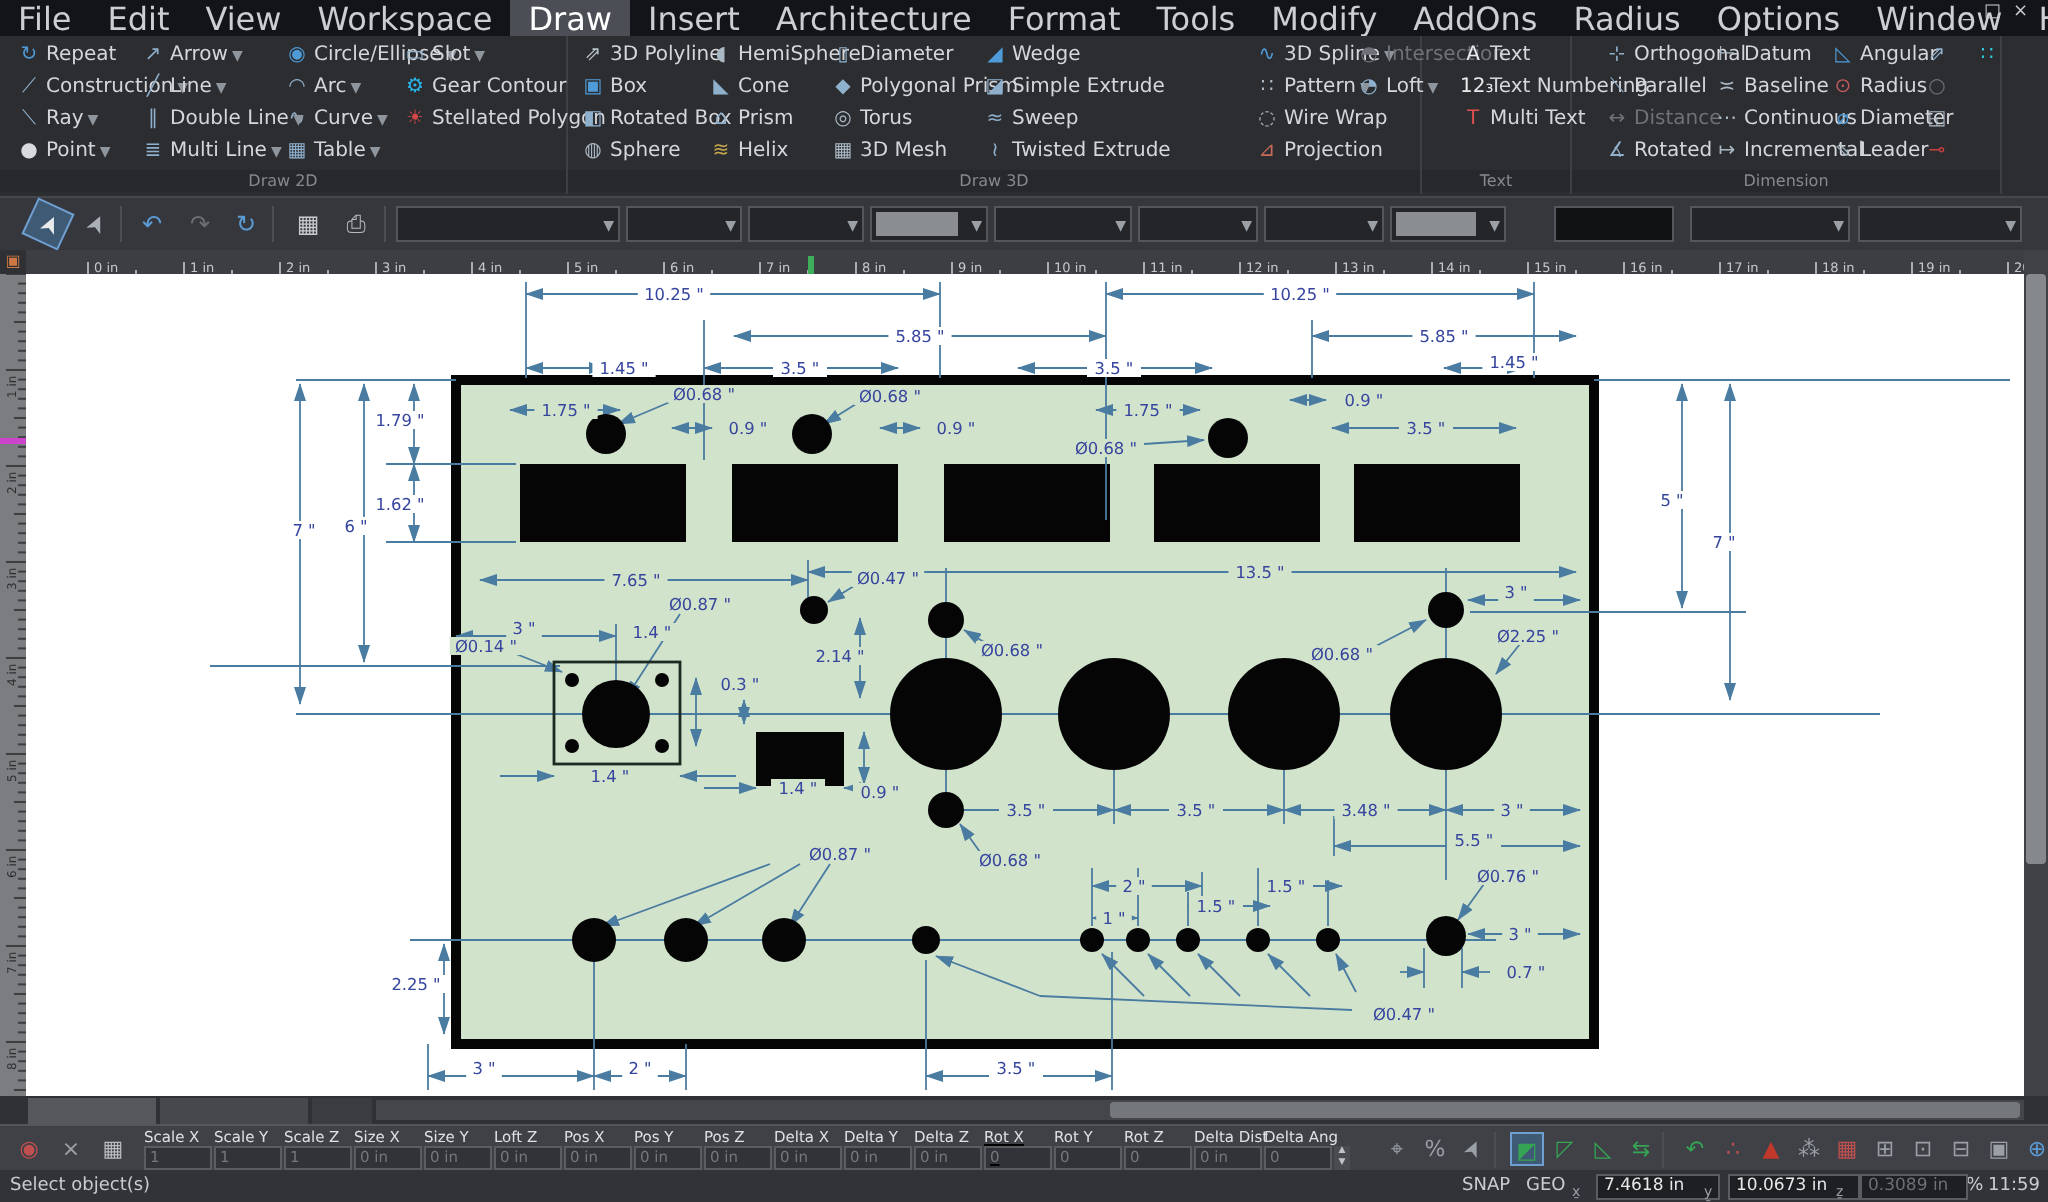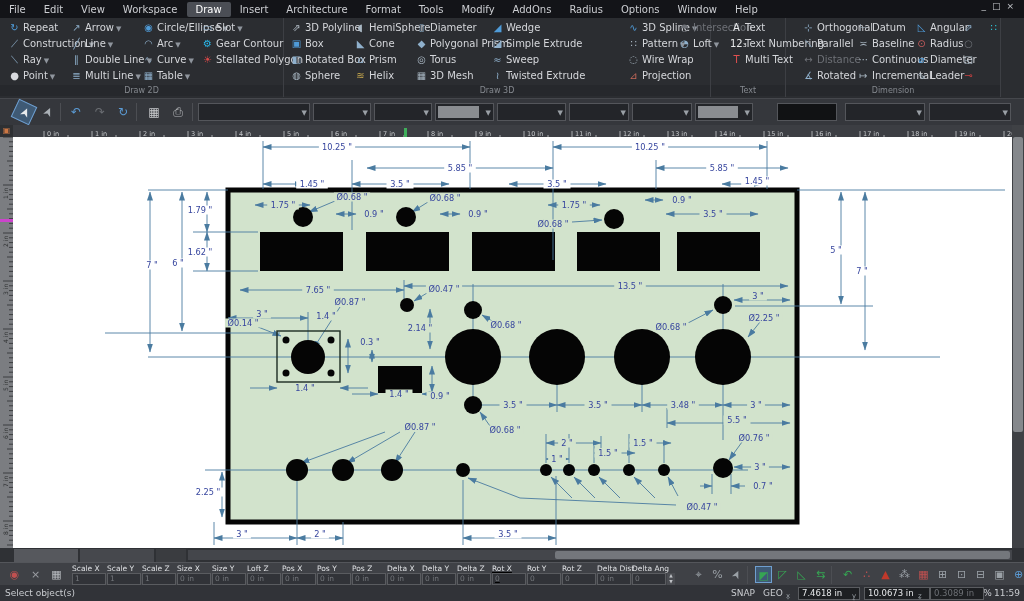--- a/index.html
+++ b/index.html
@@ -1,21 +1,21 @@
 <!DOCTYPE html>
 <html><head>
 <meta charset="utf-8">
 <style>
   html,body{margin:0;padding:0;background:#1a1b1e;}
   #app{position:relative;width:1024px;height:601px;overflow:hidden;
        font-family:"DejaVu Sans","Liberation Sans",sans-serif;
        background:#2b2d31;user-select:none;}
   
   #menubar{position:absolute;left:0;top:0;width:1024px;height:18px;background:#131418;
-           display:flex;align-items:center;font-size:10px;color:#ccced2;}
+           display:flex;align-items:center;font-size:16px;color:#ccced2;}
   .menu-item{padding:2px 9px;white-space:nowrap;}
   .menu-item.active{background:#4b4e55;color:#fff;border-radius:2px;}
   #winbtns{position:absolute;right:4px;top:1px;color:#c6c8cc;font-size:9px;letter-spacing:6px;}
   
   #ribbon{position:absolute;left:0;top:18px;width:1024px;height:80px;background:#2b2d31;
           border-bottom:1px solid #1a1b1e;overflow:hidden;}
   .rib-sec{position:absolute;top:0;height:79px;border-right:1px solid #3d3f44;}
   .rib-label{position:absolute;bottom:1px;left:0;right:0;text-align:center;font-size:8px;color:#85898f;
              background:#26282c;height:11px;line-height:11px;}
   .rib-col{position:absolute;top:2px;}

